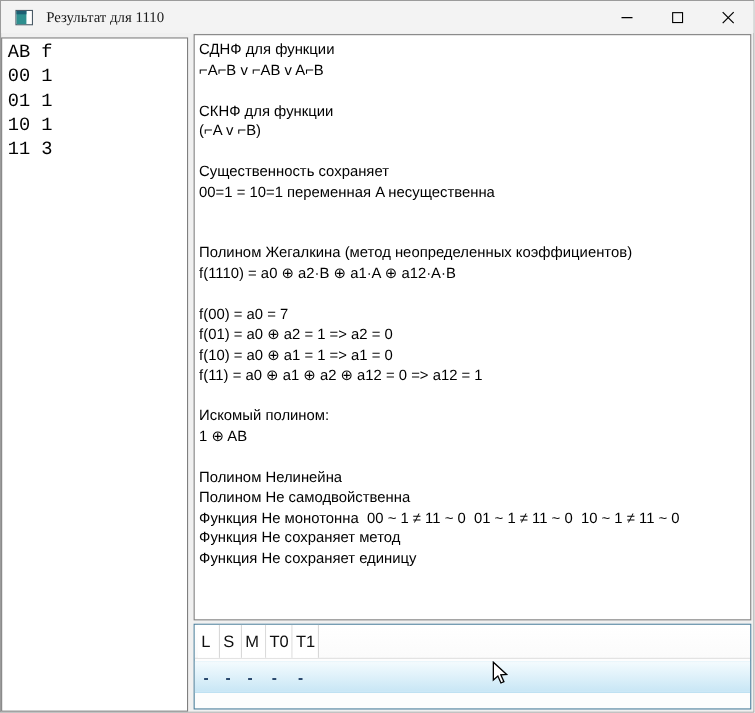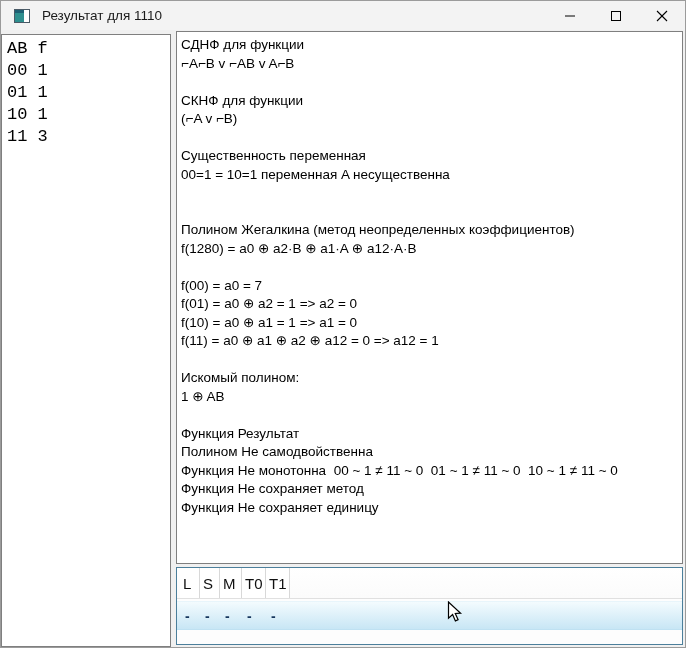--- a/index.html
+++ b/index.html
@@ -5,21 +5,21 @@
   html,body{margin:0;padding:0;background:#ffffff;}
   *{box-sizing:border-box;}
   .window{
     position:relative;width:686px;height:648px;background:#f0f0f0;
     font-family:"Liberation Sans","DejaVu Sans",sans-serif;
     box-shadow:inset 0 0 0 1px #9b9b9b;overflow:hidden;
   }
   
   .titlebar{
     position:absolute;left:1px;top:1px;width:684px;height:29px;
-    background:#f3f3f3;display:flex;align-items:center;
+    background:#f3f3f3;display:flex;align-items:center;font-family:Liberation Serif, serif;
   }
   .app-icon{
     width:16px;height:14px;margin-left:13px;border:1px solid #4a5a66;
     background:#ffffff;position:relative;flex:none;
   }
   .app-icon-pane{
     position:absolute;left:0px;top:0px;width:9px;height:12px;background:#2e8f8f;
   }
   .app-icon-bar{
     position:absolute;left:0px;top:0px;width:9px;height:3px;background:#1d5f73;
@@ -128,36 +128,36 @@
       <div class="t-line">11 3</div>
     </div>
 
   <div class="result-panel">
       <div class="r-line">СДНФ для функции</div>
       <div class="r-line">⌐A⌐B v ⌐AB v A⌐B</div>
       <div class="r-line"></div>
       <div class="r-line">СКНФ для функции</div>
       <div class="r-line">(⌐A v ⌐B)</div>
       <div class="r-line"></div>
-      <div class="r-line">Существенность переменная</div>
+      <div class="r-line">Существенность сохраняет</div>
       <div class="r-line">00=1 = 10=1 переменная A несущественна</div>
       <div class="r-line"></div>
       <div class="r-line"></div>
       <div class="r-line">Полином Жегалкина (метод неопределенных коэффициентов)</div>
-      <div class="r-line">f(1280) = a0 ⊕ a2·B ⊕ a1·A ⊕ a12·A·B</div>
+      <div class="r-line">f(1110) = a0 ⊕ a2·B ⊕ a1·A ⊕ a12·A·B</div>
       <div class="r-line"></div>
       <div class="r-line">f(00) = a0 = 7</div>
       <div class="r-line">f(01) = a0 ⊕ a2 = 1 =&gt; a2 = 0</div>
       <div class="r-line">f(10) = a0 ⊕ a1 = 1 =&gt; a1 = 0</div>
       <div class="r-line">f(11) = a0 ⊕ a1 ⊕ a2 ⊕ a12 = 0 =&gt; a12 = 1</div>
       <div class="r-line"></div>
       <div class="r-line">Искомый полином:</div>
       <div class="r-line">1 ⊕ AB</div>
       <div class="r-line"></div>
-      <div class="r-line">Функция Результат</div>
+      <div class="r-line">Полином Нелинейна</div>
       <div class="r-line">Полином Не самодвойственна</div>
       <div class="r-line">Функция Не монотонна  00 ~ 1 ≠ 11 ~ 0  01 ~ 1 ≠ 11 ~ 0  10 ~ 1 ≠ 11 ~ 0</div>
       <div class="r-line">Функция Не сохраняет метод</div>
       <div class="r-line">Функция Не сохраняет единицу</div>
     </div>
 
   <div class="grid">
     <div class="grid-header">
         <div class="g-h">L</div>
         <div class="g-h">S</div>

